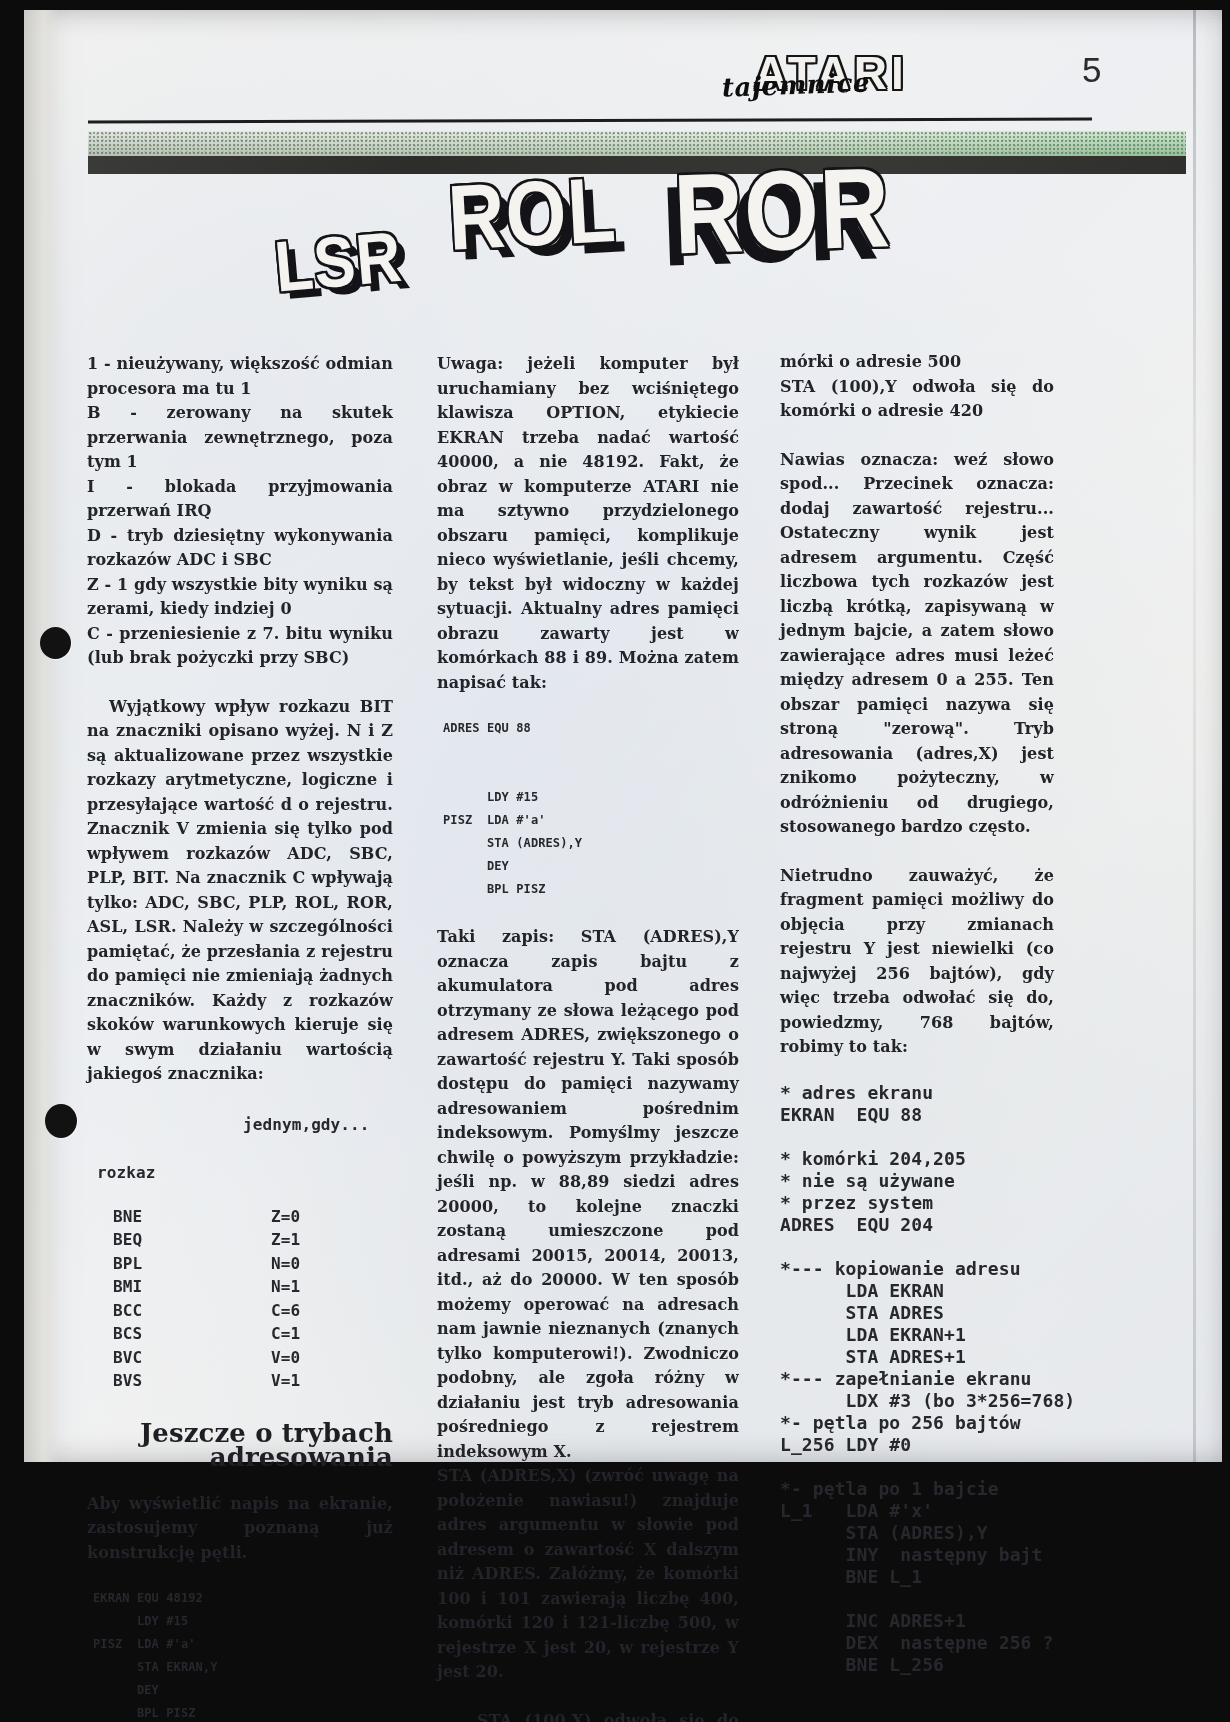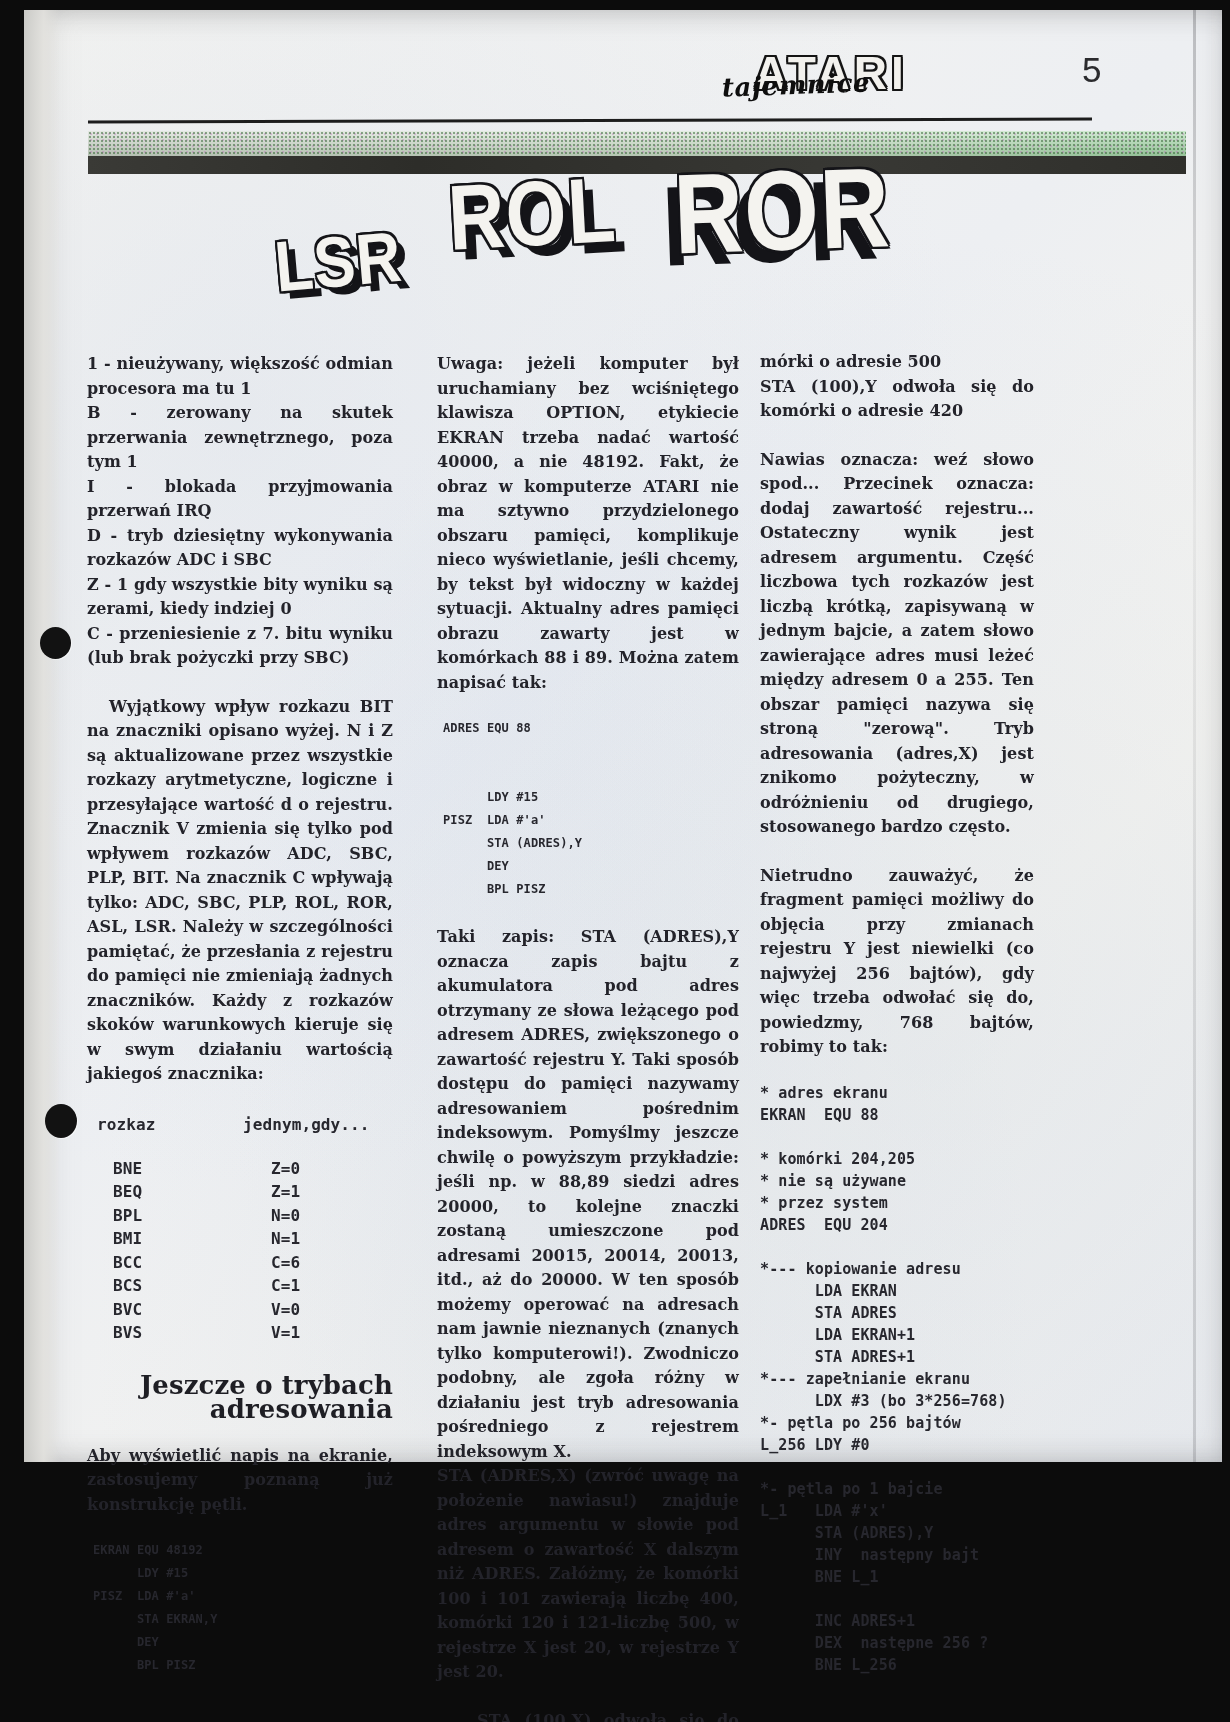--- a/index.html
+++ b/index.html
@@ -97,35 +97,35 @@
 
   
   .col {
     position:absolute; text-align:justify;
     color:#23232a; font-size:16px; line-height:24.5px;
     font-weight:bold; letter-spacing:0.1px;
   }
   .col p { margin:0; }
   .col1 { left:63px;  top:342px; width:306px; }
   .col2 { left:413px; top:342px; width:302px; }
-  .col3 { left:736px; top:340px; width:274px; }
+  .col3 { left:756px; top:340px; width:274px; }
   .mt  { margin-top:24px !important; }
   .indent { text-indent:22px; }
   .indent-lg { text-indent:40px; }
 
   pre.code {
     font-family:"DejaVu Sans Mono", monospace;
     font-size:12px; line-height:23px; font-weight:bold;
     color:#27272e; margin:22px 0 0 6px; white-space:pre; text-align:left;
   }
-  .col3 pre.code { font-size:15px; line-height:22px; margin-left:0; }
+  .col3 pre.code { font-size:18px; line-height:22px; margin-left:0; }
 
   .btable { font-family:"DejaVu Sans Mono", monospace; font-weight:bold; color:#27272e; margin-top:26px; text-align:left; }
   .btable .hrow { display:flex; line-height:24px; margin-bottom:20px; }
-  .btable .hrow .c1 { width:146px; padding-left:10px; }
+  .btable .hrow .c1 { width:146px; padding-left:10px;margin-top:48px; }
   .btable .brow { display:flex; line-height:23.5px;gap:12px; }
   .btable .brow .c1 { width:146px; padding-left:26px; }
 
   h3.subhead { font-size:26px; margin:28px 0 22px 0; text-align:right; color:#1e1e24; }
 </style>
 </head>
 <body>
 
 <div class="paper">
   <div class="paper-edge"></div>

